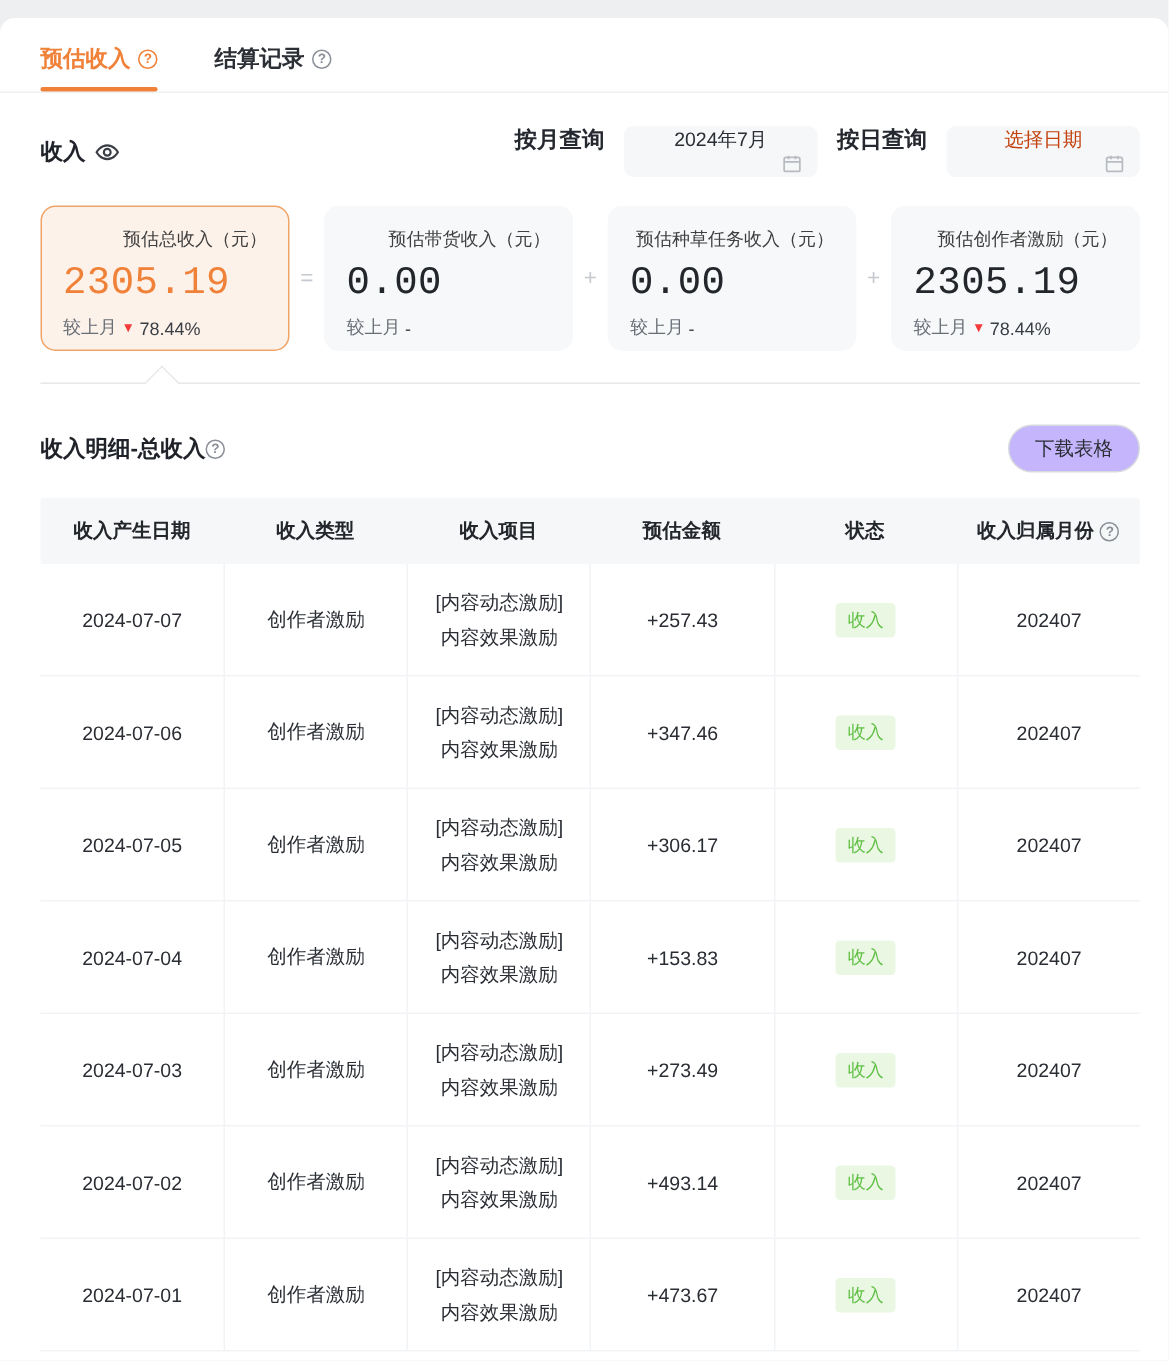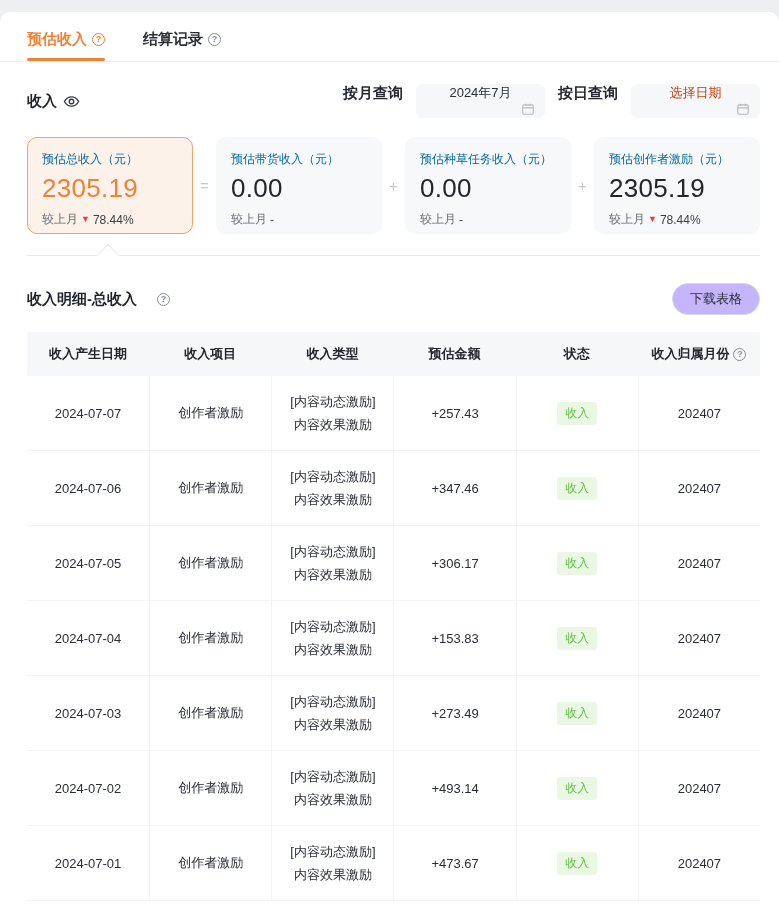--- a/index.html
+++ b/index.html
@@ -23,35 +23,35 @@
   .filters { margin-left:auto; display:flex; align-items:flex-start; gap:13px; }
   .filter-label { font-size:15px; font-weight:700; color:#25282e; }
   .datebox { width:129px; height:34px; background:#f6f7f9; border-radius:6px; display:flex; align-items:center; padding:0 10px; font-size:13px; color:#2a2e34; cursor:pointer;flex-direction:column; }
   .datebox .ph { color:#c2410c; }
   .datebox svg { margin-left:auto; }
 
   
   .cards { margin-top:18px; display:flex; align-items:center; justify-content:space-between; }
   .card { width:166px; height:97px; border-radius:10px; background:#f7f8fa; border:1px solid transparent; padding:13px 14px; cursor:pointer; }
   .card.highlight { background:#fcf2ea; border-color:#efa468; }
-  .card-title { font-size:12px; color:#0369a1; white-space:nowrap; }
-  .card-value { font-size:26px; font-weight:500; color:#23262b; margin-top:5px; letter-spacing:.3px; }
+  .card-title { font-size:12px; color:#404040; white-space:nowrap;text-align:right; }
+  .card-value { font-size:26px; font-weight:500; color:#23262b; margin-top:5px; letter-spacing:.3px;font-family:Liberation Mono, monospace; }
   .card.highlight .card-value { color:#f08138; }
   .card-delta { margin-top:7px; font-size:12px; color:#696e76; display:flex; align-items:center; gap:3px; }
   .tri-down { color:#f23a3a; font-size:9px; line-height:1; }
   .delta-val { color:#3a3e45; }
   .op { color:#c6c9cf; font-size:15px; }
 
   
   .divider { margin-top:21px; border-top:1px solid #e7e8ea; position:relative; height:1px; }
   .notch { position:absolute; left:73px; top:-9px; width:16px; height:16px; background:#fff; border-left:1px solid #e7e8ea; border-top:1px solid #e7e8ea; transform:rotate(45deg); }
 
   
   .section-row { margin-top:27px; display:flex; align-items:center; }
-  .section-title { font-size:15px; font-weight:700; color:#1f2329; display:flex; align-items:center; gap:20px; }
+  .section-title { font-size:15px; font-weight:700; color:#1f2329; display:flex; align-items:center; gap:0; }
   .download-btn { margin-left:auto; height:32px; padding:0 17px; border:1px solid #d6d9dd; border-radius:16px; background:#c4b5fd; font-size:13px; color:#2a2e34; display:flex; align-items:center; cursor:pointer; }
 
   
   .table { margin-top:17px; }
   .thead, .trow { display:grid; grid-template-columns:repeat(6,1fr); }
   .thead { background:#f6f7f9; height:44px; border-radius:2px; }
   .thead .cell { font-weight:700; font-size:13px; color:#23262b; }
   .cell { display:flex; align-items:center; justify-content:center; text-align:center; font-size:13px; color:#2a2e34; }
   .trow { height:75px; border-bottom:1px solid #f2f3f5; }
   .trow .cell + .cell { border-left:1px solid #f2f3f5; }
@@ -159,22 +159,22 @@
     <div class="section-title">
       <span>收入明细-总收入</span>
       <span class="qicon gray">?</span>
     </div>
     <button class="download-btn">下载表格</button>
   </div>
 
   <div class="table">
     <div class="thead">
       <div class="cell">收入产生日期</div>
+      <div class="cell">收入类型</div>
       <div class="cell">收入项目</div>
-      <div class="cell">收入类型</div>
       <div class="cell">预估金额</div>
       <div class="cell">状态</div>
       <div class="cell">
         <span>收入归属月份</span>
         <span class="qicon gray hq">?</span>
       </div>
     </div>
 
     <div class="trow">
       <div class="cell">2024-07-07</div>

